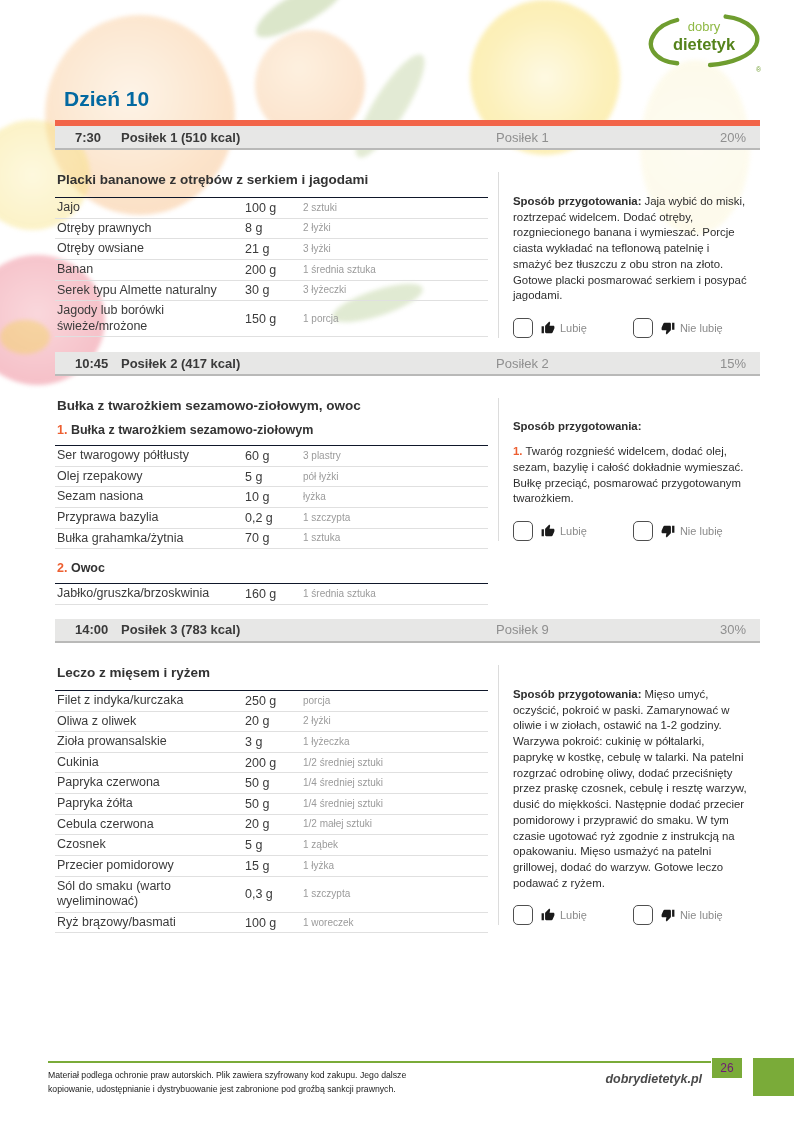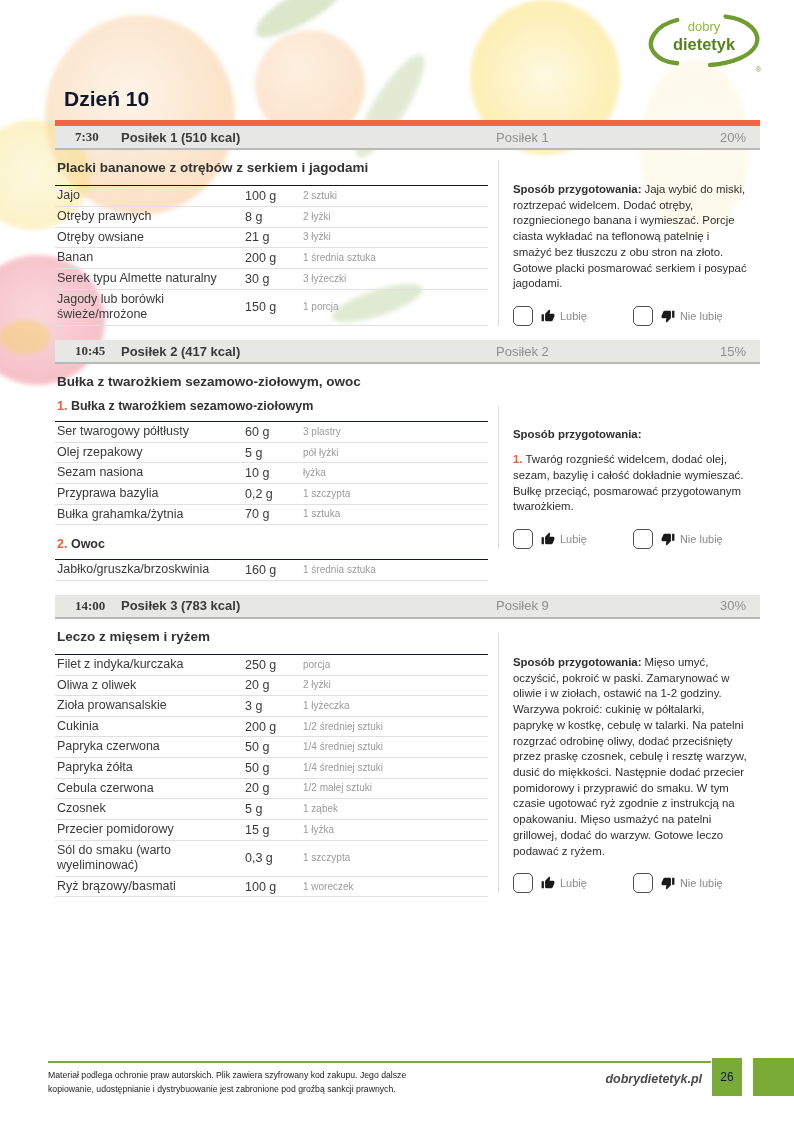--- a/index.html
+++ b/index.html
@@ -29,34 +29,34 @@
     background:#9cbb6d; transform:rotate(-18deg); opacity:.3; }
   .wm-grapefruit { left:-30px; top:255px; width:135px; height:130px; border-radius:50%;
     background:radial-gradient(circle at 50% 45%, #f6b1ba 0%, #ee8796 65%, #e97284 100%); opacity:.5; }
   .wm-lemonbit { left:0px; top:320px; width:50px; height:34px; border-radius:50%;
     background:#f2d44f; opacity:.4; }
 
   
   .logo { position:absolute; top:12px; left:646px; width:116px; z-index:2; }
 
   
-  .day-title { position:absolute; top:87px; left:64px; font-size:21px; font-weight:bold; color:#0f172a; z-index:2; }
+  .day-title { position:absolute; top:87px; left:64px; font-size:21px; font-weight:bold; color:#0369a1; z-index:2; }
 
   
   .main { position:absolute; top:120px; left:55px; width:705px; z-index:2; }
   .orange-rule { height:6px; background:#f26549; }
 
   .meal-bar { display:flex; align-items:center; height:24px; background:#e7e7e6;
     border-bottom:2px solid #b9b9b8; padding:0 14px 0 20px; font-size:13px; }
-  .meal-bar .t { width:46px; font-weight:bold; color:#3a3a3a;font-family:Liberation Serif, serif; }
+  .meal-bar .t { width:46px; font-weight:bold; color:#3a3a3a; }
   .meal-bar .ttl { flex:1; font-weight:bold; color:#3a3a3a; }
   .meal-bar .nm { width:195px; color:#8f8f8f; }
   .meal-bar .pct { width:55px; text-align:right; color:#8f8f8f; }
 
-  .content { display:flex; align-items:center; padding:10px 0 14px 0; }
+  .content { display:flex; align-items:flex-start; padding:22px 0 14px 0; }
   .colL { width:443px; padding-right:10px; }
   .colR { flex:1; border-left:1px solid #dcdcdc; padding:22px 0 0 14px; }
 
   .recipe-title { font-size:13.5px; font-weight:bold; color:#333; margin:0 0 10px 2px; }
   .subhead { font-size:12.5px; font-weight:bold; margin:4px 0 8px 2px; color:#333; }
   .subhead .num, .stepnum { color:#ed5f31; font-weight:bold; }
   .subhead.second { margin-top:12px; }
 
   .itable { width:433px; border-top:1px solid #0f172a; }
   .irow { display:flex; align-items:center; min-height:19px; padding:2px 0;
@@ -75,22 +75,22 @@
   .like-group + .like-group { margin-left:46px; }
   .cbx { width:20px; height:20px; border:1.5px solid #4f4f4f; border-radius:5px; background:#fff; margin-right:8px; cursor:pointer; }
   .thumb { width:14px; height:14px; margin-right:5px; }
   .like-label { font-size:11px; color:#8b8b8b; }
 
   
   .footer { position:absolute; top:1058px; left:0; width:794px; height:40px; z-index:2; }
   .f-line { position:absolute; left:48px; top:3px; width:663px; height:2px; background:#7aab39; }
   .f-copy { position:absolute; left:48px; top:11px; width:392px; font-size:8.7px; line-height:1.6; color:#222; }
   .f-site { position:absolute; right:92px; top:14px; font-size:12.5px; font-weight:bold; color:#4a4a4a;font-style:italic; }
-  .f-page { position:absolute; left:712px; top:0; width:30px; height:38px; background:#7aab39;
-    color:#0f172a; font-size:12px; display:flex; align-items:center; justify-content:center; }
+  .f-page { position:absolute; left:712px; top:0; width:30px; height:20px; background:#7aab39;
+    color:#701a75; font-size:12px; display:flex; align-items:center; justify-content:center; }
   .f-edge { position:absolute; left:753px; top:0; width:41px; height:38px; background:#7aab39; }
 </style>
 </head>
 <body>
 
 <div class="page">
 
   <div class="wm wm-orange-big"></div>
   <div class="wm wm-leaf1"></div>
   <div class="wm wm-mandarin"></div>

